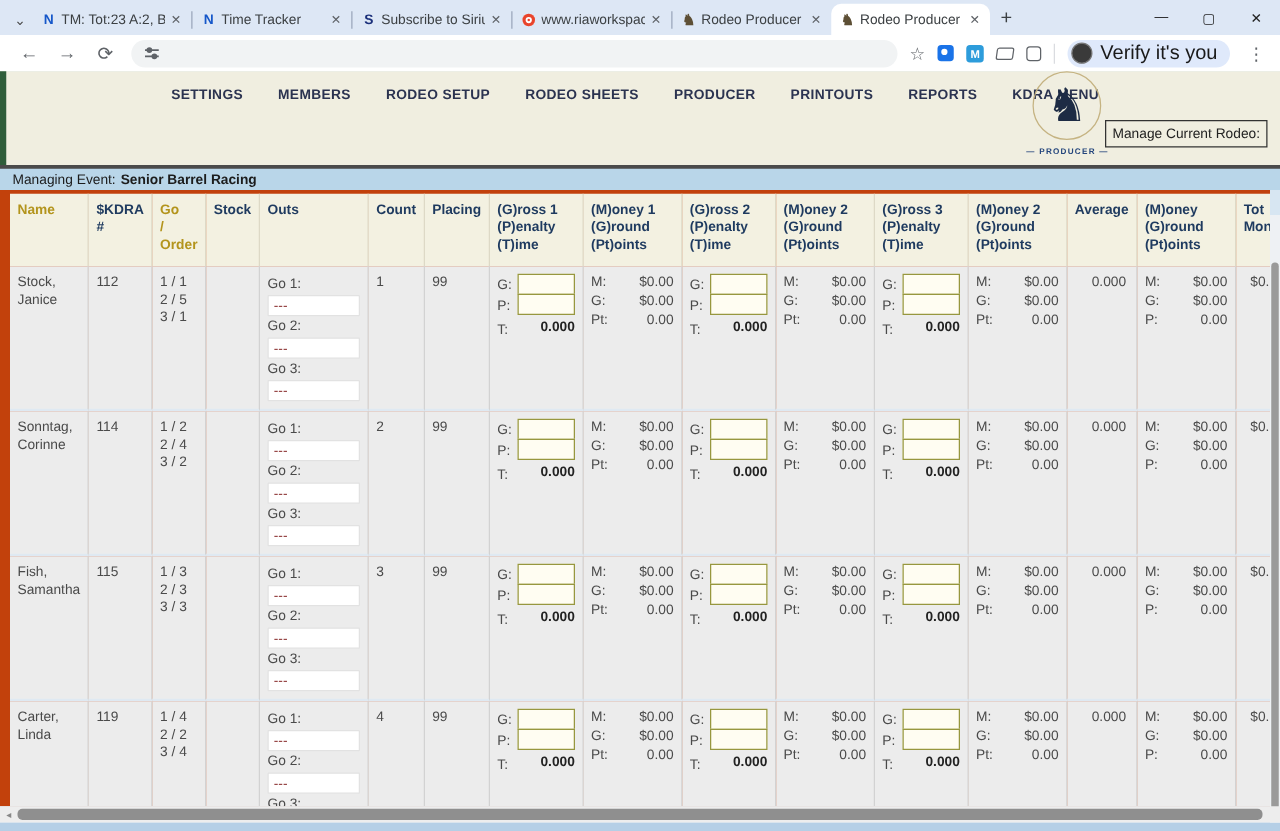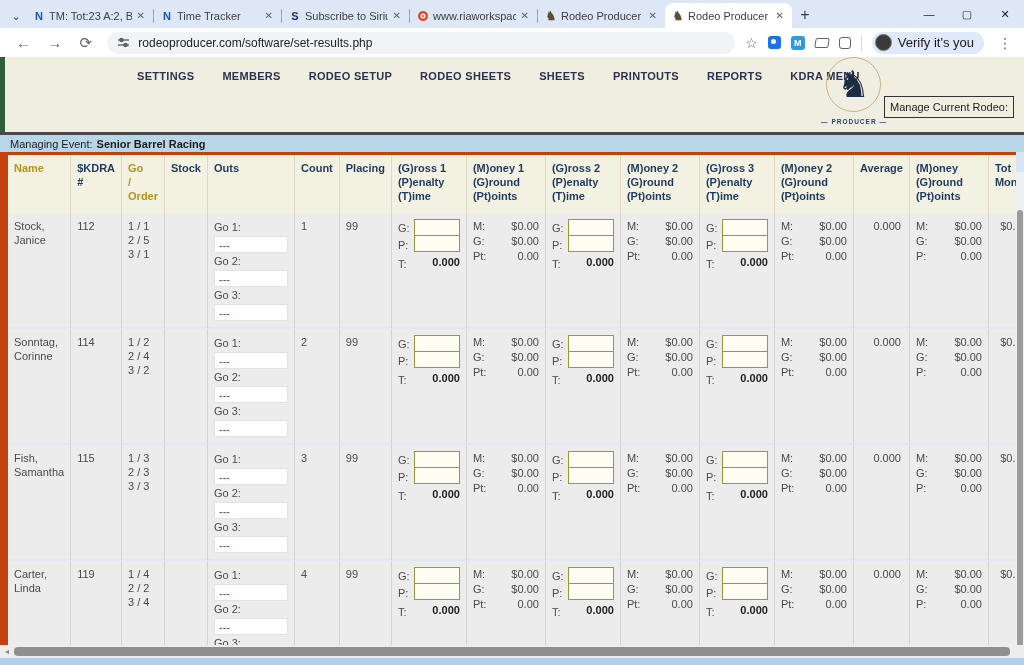--- a/index.html
+++ b/index.html
@@ -38,21 +38,21 @@
   .ico-tag{width:13px;height:13px;border-radius:3px;background:#1a73e8;position:relative}
   .ico-tag:after{content:"";position:absolute;left:3px;top:3px;width:5px;height:5px;border-radius:50%;background:#fff}
   .ico-m{width:14px;height:14px;border-radius:3px;background:#2d9cdb;color:#fff;font-size:9px;
          font-weight:bold;display:flex;align-items:center;justify-content:center}
   .ico-wallet{width:14px;height:10px;border:1.5px solid #5f6368;border-radius:2px;transform:skewX(-8deg)}
   .ico-puzzle{width:12px;height:12px;border:1.7px solid #5f6368;border-radius:3px}
   .vdiv{width:1px;height:16px;background:#dadce0}
   .profile-chip{height:22px;border-radius:12px;background:#dfe9fb;display:flex;align-items:center;
                 padding:0 10px 0 3px;gap:6px;cursor:pointer}
   .avatar{width:17px;height:17px;border-radius:50%;background:#3a3a3a;border:1px solid #777}
-  .profile-label{font-size:13px;color:#1a1a1a;white-space:nowrap}
+  .profile-label{font-size:16px;color:#1a1a1a;white-space:nowrap}
   .dots{font-size:14px;color:#5f6368;margin:0 4px;cursor:pointer}
 
   
   .app-header{height:75px;background:#f0eee0;position:relative}
   .green-strip{position:absolute;left:0;top:0;width:5px;height:75px;background:#2f5d3a}
   .nav-links{position:absolute;left:137px;top:13px;display:flex;gap:28px;font-size:11px;
              font-weight:bold;color:#2b3350;letter-spacing:.3px}
   .nav-links span{cursor:pointer;white-space:nowrap}
   .logo-circle{position:absolute;left:826px;top:0;width:55px;height:55px;border-radius:50%;
                border:1px solid #c5b382;display:flex;align-items:center;justify-content:center;
@@ -155,21 +155,20 @@
     <span class="site-ico">
       <svg width="13" height="13" viewBox="0 0 13 13">
           <g stroke="#5f6368" stroke-width="1.4" fill="none">
         <line x1="1" y1="4" x2="12" y2="4"></line>
             <line x1="1" y1="9" x2="12" y2="9"></line>
         <circle cx="4.5" cy="4" r="1.6" fill="#5f6368"></circle>
             <circle cx="8.5" cy="9" r="1.6" fill="#5f6368"></circle>
       </g>
         </svg>
     </span>
-    <span class="url">rodeoproducer.com/software/set-results.php</span>
   </div>
   <div class="right-icos">
     <span class="ext-ico">☆</span>
     <span class="ico-tag"></span>
     <span class="ico-m">M</span>
     <span class="ico-wallet"></span>
     <span class="ico-puzzle"></span>
     <span class="vdiv"></span>
     <div class="profile-chip">
       <span class="avatar"></span>
@@ -179,21 +178,21 @@
   </div>
 </div>
 
 <div class="app-header">
   <div class="green-strip"></div>
   <div class="nav-links" id="nav-links">
       <span>SETTINGS</span>
       <span>MEMBERS</span>
       <span>RODEO SETUP</span>
       <span>RODEO SHEETS</span>
-      <span>SHEETS</span>
+      <span>PRODUCER</span>
       <span>PRINTOUTS</span>
       <span>REPORTS</span>
       <span>KDRA MENU</span>
     </div>
   <div class="logo-circle">♞</div>
   <div class="logo-caption">— PRODUCER —</div>
   <div class="manage-bar">
     <div class="manage-label">Manage Current Rodeo:</div>
   </div>
 </div>

